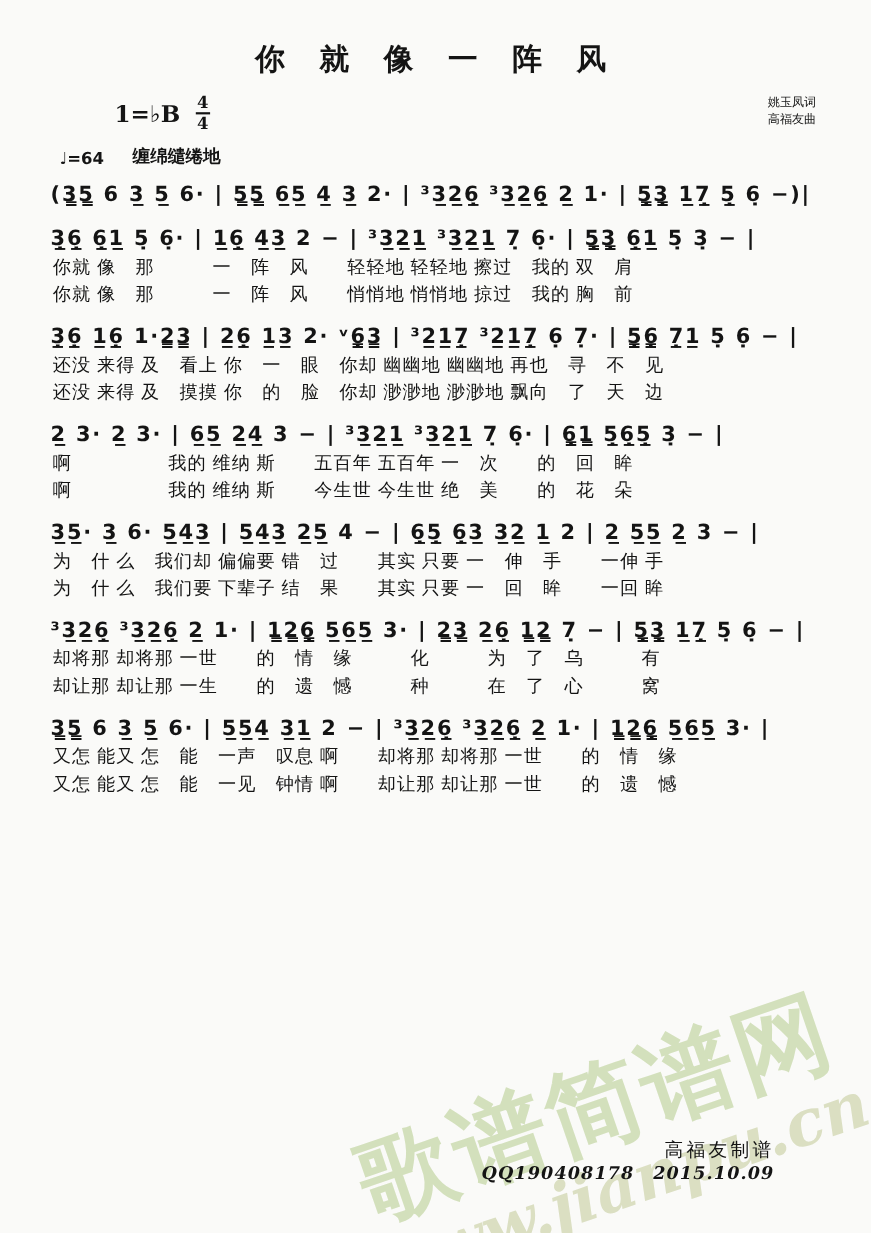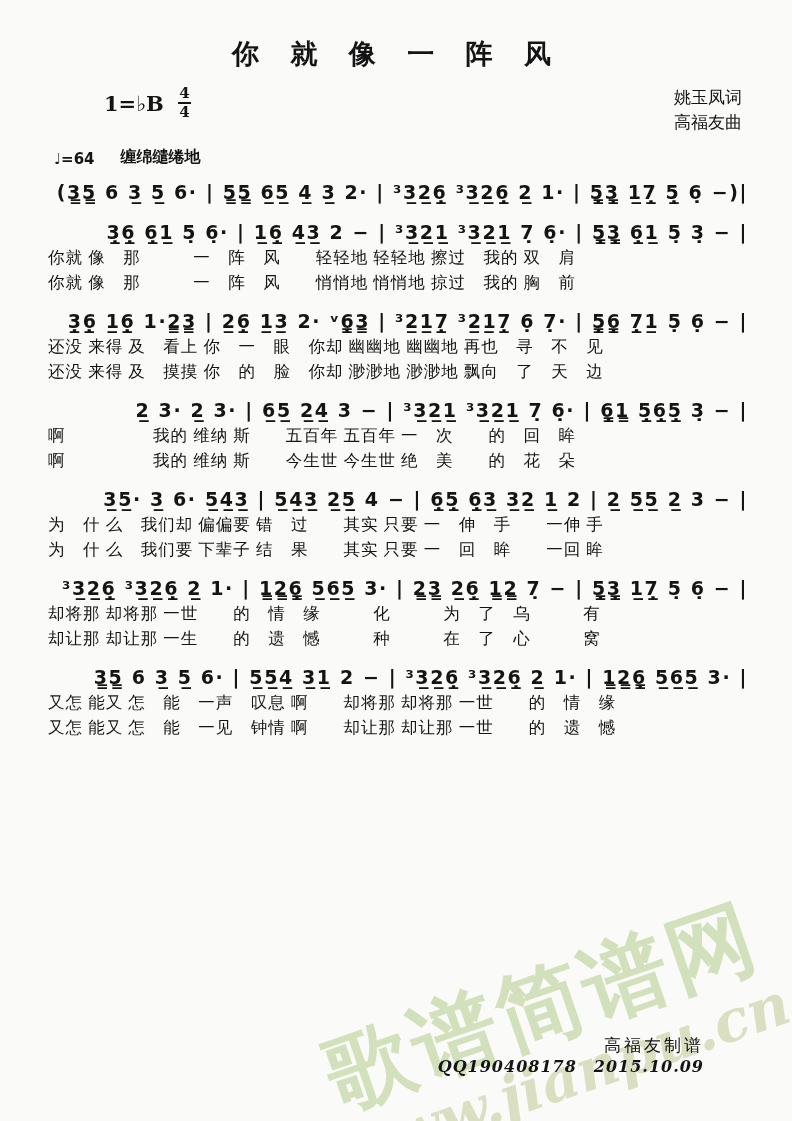--- a/index.html
+++ b/index.html
@@ -12,30 +12,30 @@
   .title{
     text-align:center;font-size:27px;font-weight:bold;letter-spacing:11px;
     font-family:"DejaVu Sans",sans-serif;margin:16px 0 14px 0;
   }
   .meta-row{display:flex;justify-content:space-between;align-items:flex-start;}
   .key-block{display:flex;align-items:center;gap:14px;margin-left:14px;}
   .key-sig{font-family:"DejaVu Serif",serif;font-size:21px;font-weight:bold;margin-left:44px;}
   .frac{display:inline-flex;flex-direction:column;align-items:center;line-height:1;}
   .frac span{font-size:15px;font-weight:bold;font-family:"DejaVu Serif",serif;}
   .frac .bar{width:13px;height:2px;background:#141414;margin:1px 0;}
-  .credits{text-align:right;font-size:17px;line-height:1.45;font-family:"Liberation Serif",serif;margin-right:6px;}
+  .credits{text-align:right;font-size:11px;line-height:1.45;font-family:"Liberation Serif",serif;margin-right:6px;}
   .tempo-row{display:flex;gap:26px;align-items:flex-end;margin:12px 0 10px 8px;}
   .tempo{font-size:15px;font-weight:bold;font-family:"DejaVu Sans",sans-serif;}
   .expression{font-size:16px;font-weight:bold;font-family:"Liberation Serif",serif;}
   .system{margin-bottom:11px;}
   .marks{font-size:14px;font-weight:bold;white-space:pre;line-height:1;height:15px;font-family:"Liberation Serif",serif;}
   .marks:empty{display:none;}
   .notes{
     font-family:"DejaVu Sans",sans-serif;font-weight:bold;font-size:19px;
-    letter-spacing:1.6px;white-space:pre;line-height:1.5;text-align:right;
+    letter-spacing:1.6px;white-space:pre;line-height:1.5;
   }
   .lyric{
     font-family:"Liberation Serif",serif;font-size:16.5px;letter-spacing:1px;
     white-space:pre;line-height:1.5;margin-left:2px;
   }
   .lyric:empty{display:none;}
   .footer{position:absolute;right:88px;bottom:43px;text-align:right;z-index:3;}
   .footer .credit{font-size:17px;font-family:"Liberation Serif",serif;letter-spacing:3px;}
   .footer .qq{font-size:16px;font-style:italic;font-weight:bold;font-family:"DejaVu Serif",serif;letter-spacing:1px;}
   .watermark{

